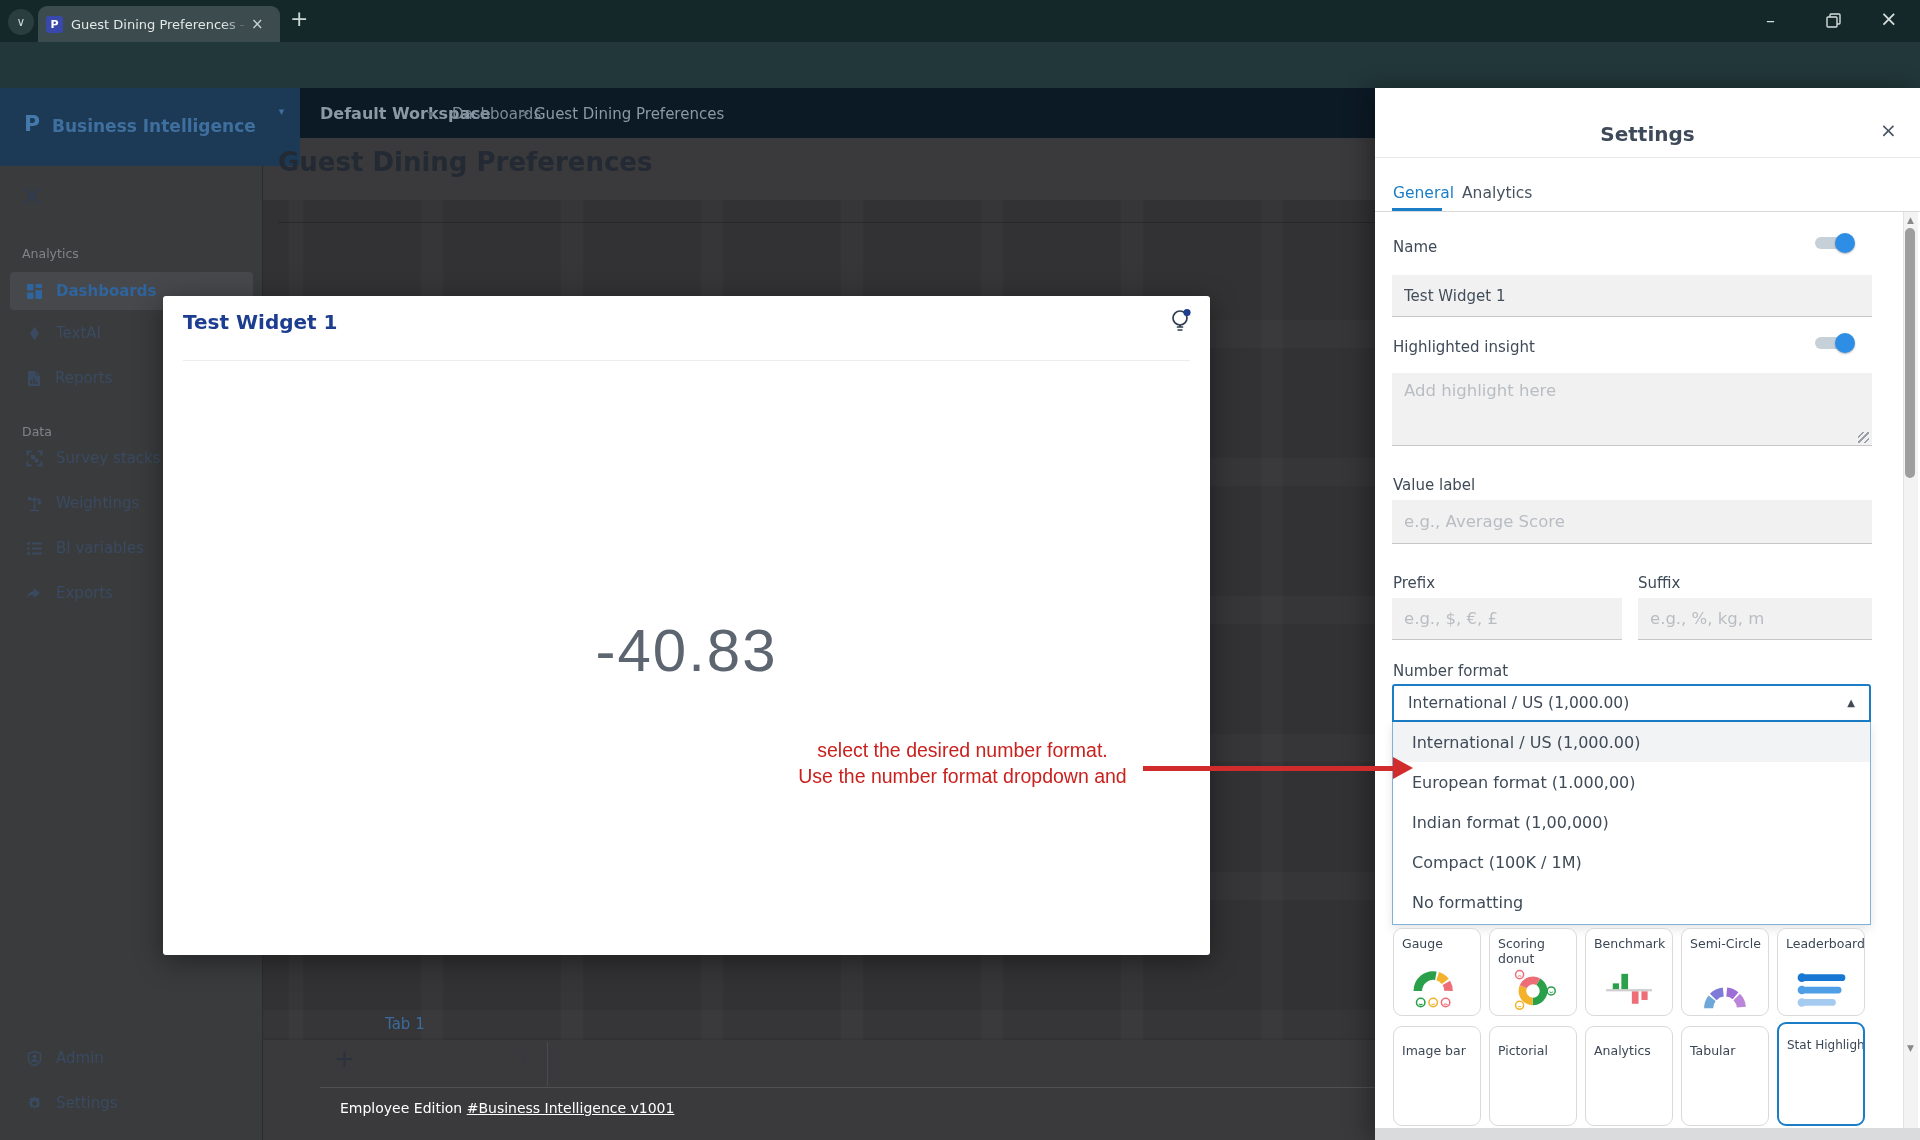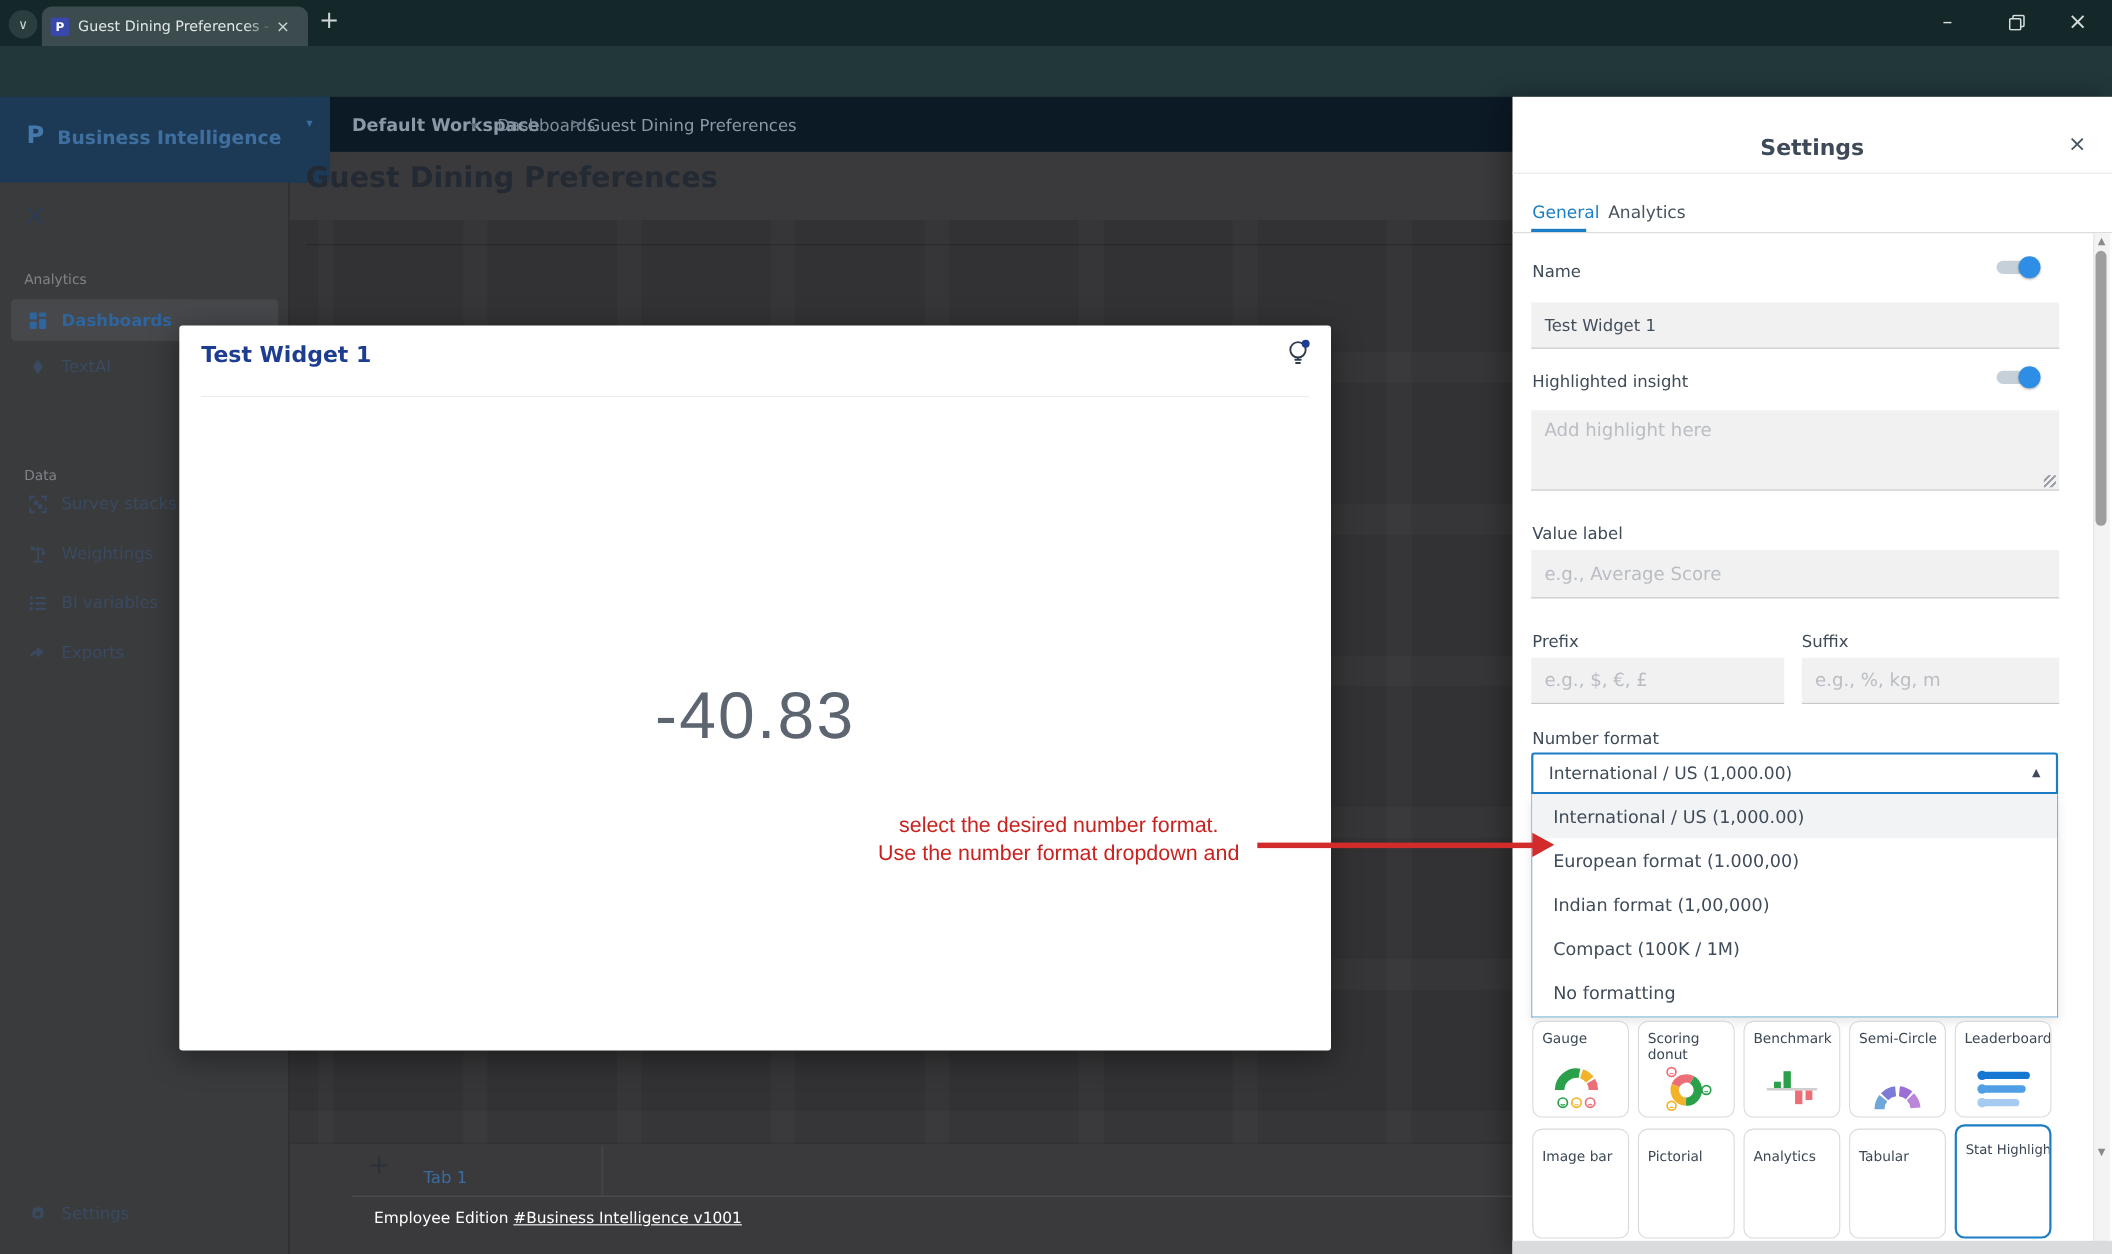--- a/index.html
+++ b/index.html
@@ -193,20 +193,30 @@
         <rect x="9.5" y="7" width="6.5" height="9" rx="1"></rect>
       </svg>
     <span>Dashboards</span>
   </div>
   <div class="abs sb-item" style="top:314px;">
     <svg width="17" height="17" viewBox="0 0 17 17" fill="currentColor">
         <path d="M8.5 1.5 L13 8.5 L8.5 15.5 L4 8.5 Z"></path>
       </svg>
     <span>TextAI</span>
   </div>
+  <div class="abs sb-item" style="top:359px;">
+    <svg width="16" height="17" viewBox="0 0 16 17" fill="currentColor">
+        <path d="M2 1h8l4 4v11H2z"></path>
+        <path d="M10 1v4h4" fill="none" stroke="#3a3b3d" stroke-width="1"></path>
+        <rect x="4.5" y="10" width="1.6" height="4" fill="#3a3b3d"></rect>
+        <rect x="7.2" y="8" width="1.6" height="6" fill="#3a3b3d"></rect>
+        <rect x="9.9" y="11" width="1.6" height="3" fill="#3a3b3d"></rect>
+      </svg>
+    <span>Reports</span>
+  </div>
 
   <div class="abs sb-label" style="top:424px;">Data</div>
 
   <div class="abs sb-item" style="top:439px;">
     <svg width="17" height="17" viewBox="0 0 17 17" fill="none" stroke="currentColor" stroke-width="2">
         <path d="M1.5 5.5v-4h4M11.5 1.5h4v4M15.5 11.5v4h-4M5.5 15.5h-4v-4"></path>
         <rect x="5" y="5" width="4" height="4" fill="currentColor" stroke="none"></rect>
         <rect x="8.5" y="8.5" width="4" height="4" fill="currentColor" stroke="none"></rect>
       </svg>
     <span>Survey stacks</span>
@@ -231,20 +241,28 @@
       </svg>
     <span>BI variables</span>
   </div>
   <div class="abs sb-item" style="top:574px;">
     <svg width="17" height="17" viewBox="0 0 17 17" fill="currentColor">
         <path d="M7.5 3v3.2C3.5 6.6 1.5 9.5 1 13c1.8-2.2 3.9-3.3 6.5-3.3V13l6.5-5z"></path>
       </svg>
     <span>Exports</span>
   </div>
 
+  <div class="abs sb-item" style="top:1039px;">
+    <svg width="17" height="17" viewBox="0 0 17 17" fill="none" stroke="currentColor" stroke-width="1.6">
+        <path d="M8.5 1.5l6 2v5c0 3.5-2.5 6-6 7-3.5-1-6-3.5-6-7v-5z"></path>
+        <circle cx="8.5" cy="6.5" r="2" fill="currentColor" stroke="none"></circle>
+        <path d="M5 12c.5-2 1.8-3 3.5-3s3 1 3.5 3" fill="currentColor" stroke="none"></path>
+      </svg>
+    <span>Admin</span>
+  </div>
   <div class="abs sb-item" style="top:1084px;">
     <svg width="17" height="17" viewBox="0 0 17 17" fill="currentColor">
         <path d="M8.5 0.8l1 2.2 2.4-.5 1.6 1.6-.5 2.4 2.2 1-2.2 1 .5 2.4-1.6 1.6-2.4-.5-1 2.2-1-2.2-2.4.5-1.6-1.6.5-2.4-2.2-1 2.2-1-.5-2.4 1.6-1.6 2.4.5z"></path>
         <circle cx="8.5" cy="8.5" r="2.4" fill="#3a3b3d"></circle>
       </svg>
     <span>Settings</span>
   </div>
 
   <div class="abs hdr-strip"></div>
   <div class="abs hdr-stub">
@@ -254,21 +272,21 @@
   <span class="abs glyph" style="left:428px;top:108px;font-size:12px;color:#5d6b77;">▾</span>
   <span class="abs" style="left:452px;top:105px;font-size:15px;color:#7e8c99;">Dashboards</span>
   <span class="abs" style="left:518px;top:105px;font-size:14px;color:#6c7a86;">&gt;</span>
   <span class="abs" style="left:534px;top:105px;font-size:15px;color:#8b99a6;">Guest Dining Preferences</span>
 
   <div class="abs page-title">Guest Dining Preferences</div>
   <div class="abs title-rule"></div>
   <div class="abs content-grid"></div>
 
   <span class="abs glyph" style="left:334px;top:1046px;font-size:25px;color:#2c323c;">+</span>
-  <span class="abs" style="left:385px;top:1061px;font-size:15px;color:#3b6b9c;text-align:right;">Tab 1</span>
+  <span class="abs" style="left:385px;top:1015px;font-size:15px;color:#3b6b9c;text-align:right;">Tab 1</span>
   <span class="abs glyph" style="left:515px;top:1049px;font-size:17px;color:#31384a;">⋮</span>
   <div class="abs vsep" style="left:547px;top:1042px;height:44px;"></div>
   <div class="abs tabbar-line"></div>
   <div class="abs" style="left:340px;top:1100px;font-size:14px;color:#ffffff;">
     <span>Employee Edition</span>
     <span style="text-decoration:underline;">#Business Intelligence v1001</span>
   </div>
 
   <div class="abs card">
     <span class="abs card-title">Test Widget 1</span>

